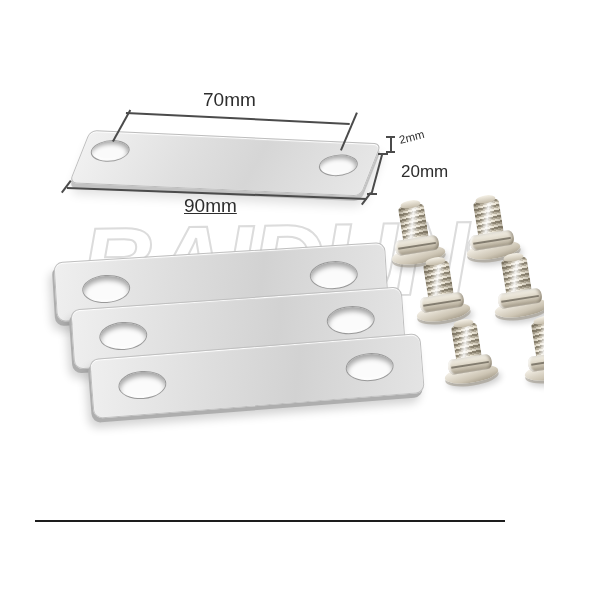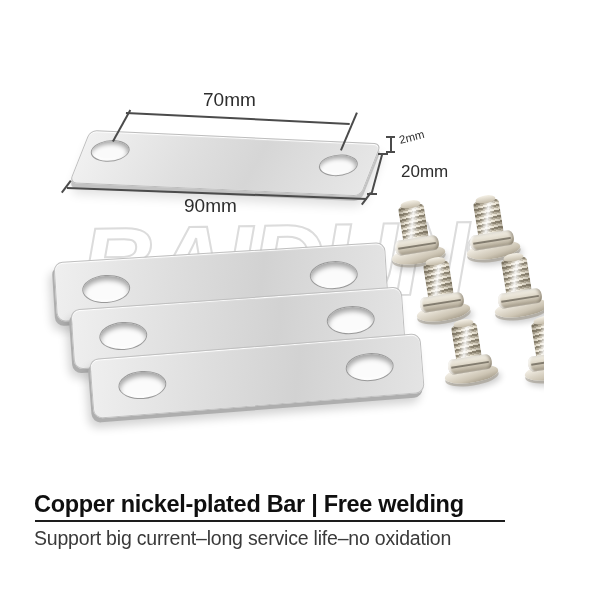--- a/index.html
+++ b/index.html
@@ -28,21 +28,21 @@
   .dim{position:absolute;background:#4b4b4b;height:1.5px;transform-origin:0 0;z-index:4;}
   .dim.vert{width:1.5px;}
   .dim-label{position:absolute;color:#2d2d2d;z-index:4;white-space:nowrap;}
   #label70{left:203px;top:89px;font-size:19px;}
   #dim70-line{left:126px;top:112px;width:224px;transform:rotate(2.8deg);}
   #dim70-tickL{left:112px;top:141px;width:36px;transform:rotate(-61deg);}
   #dim70-tickR{left:340px;top:150px;width:41px;transform:rotate(-67deg);}
   #dim90-line{left:67px;top:187px;width:300px;transform:rotate(2.1deg);}
   #dim90-tickL{left:61px;top:192px;width:15px;transform:rotate(-53deg);}
   #dim90-tickR{left:361px;top:204px;width:15px;transform:rotate(-53deg);}
-  #label90{left:184px;top:195px;font-size:19px;}
+  #label90{left:184px;top:195px;font-size:19px;text-decoration:underline;}
   #dim2-bar{left:390px;top:137px;height:15px;}
   #dim2-capT{left:386px;top:136px;width:9px;}
   #dim2-capB{left:386px;top:151px;width:9px;}
   #label2{left:399px;top:131px;font-size:11.5px;transform:rotate(-14deg);}
   #dim20-line{left:383px;top:155px;width:41px;transform:rotate(105deg);}
   #dim20-capT{left:378px;top:153px;width:10px;}
   #dim20-capB{left:367px;top:193px;width:10px;}
   #label20{left:401px;top:162px;font-size:17px;}
 
   
@@ -168,17 +168,15 @@
     </div>
   </div>
   <div class="screw" style="left:521px;top:317px;">
     <div class="inner">
       <div class="shaft"></div>
       <div class="washer"></div>
       <div class="head"></div>
     </div>
   </div>
 
-  <div id="caption-title">Copper nickel-plated Bar | Free welding</div>
   <div id="caption-rule"></div>
-  <div id="caption-sub">Support big current–long service life–no oxidation</div>
 
 </div>
 
 </body></html>

